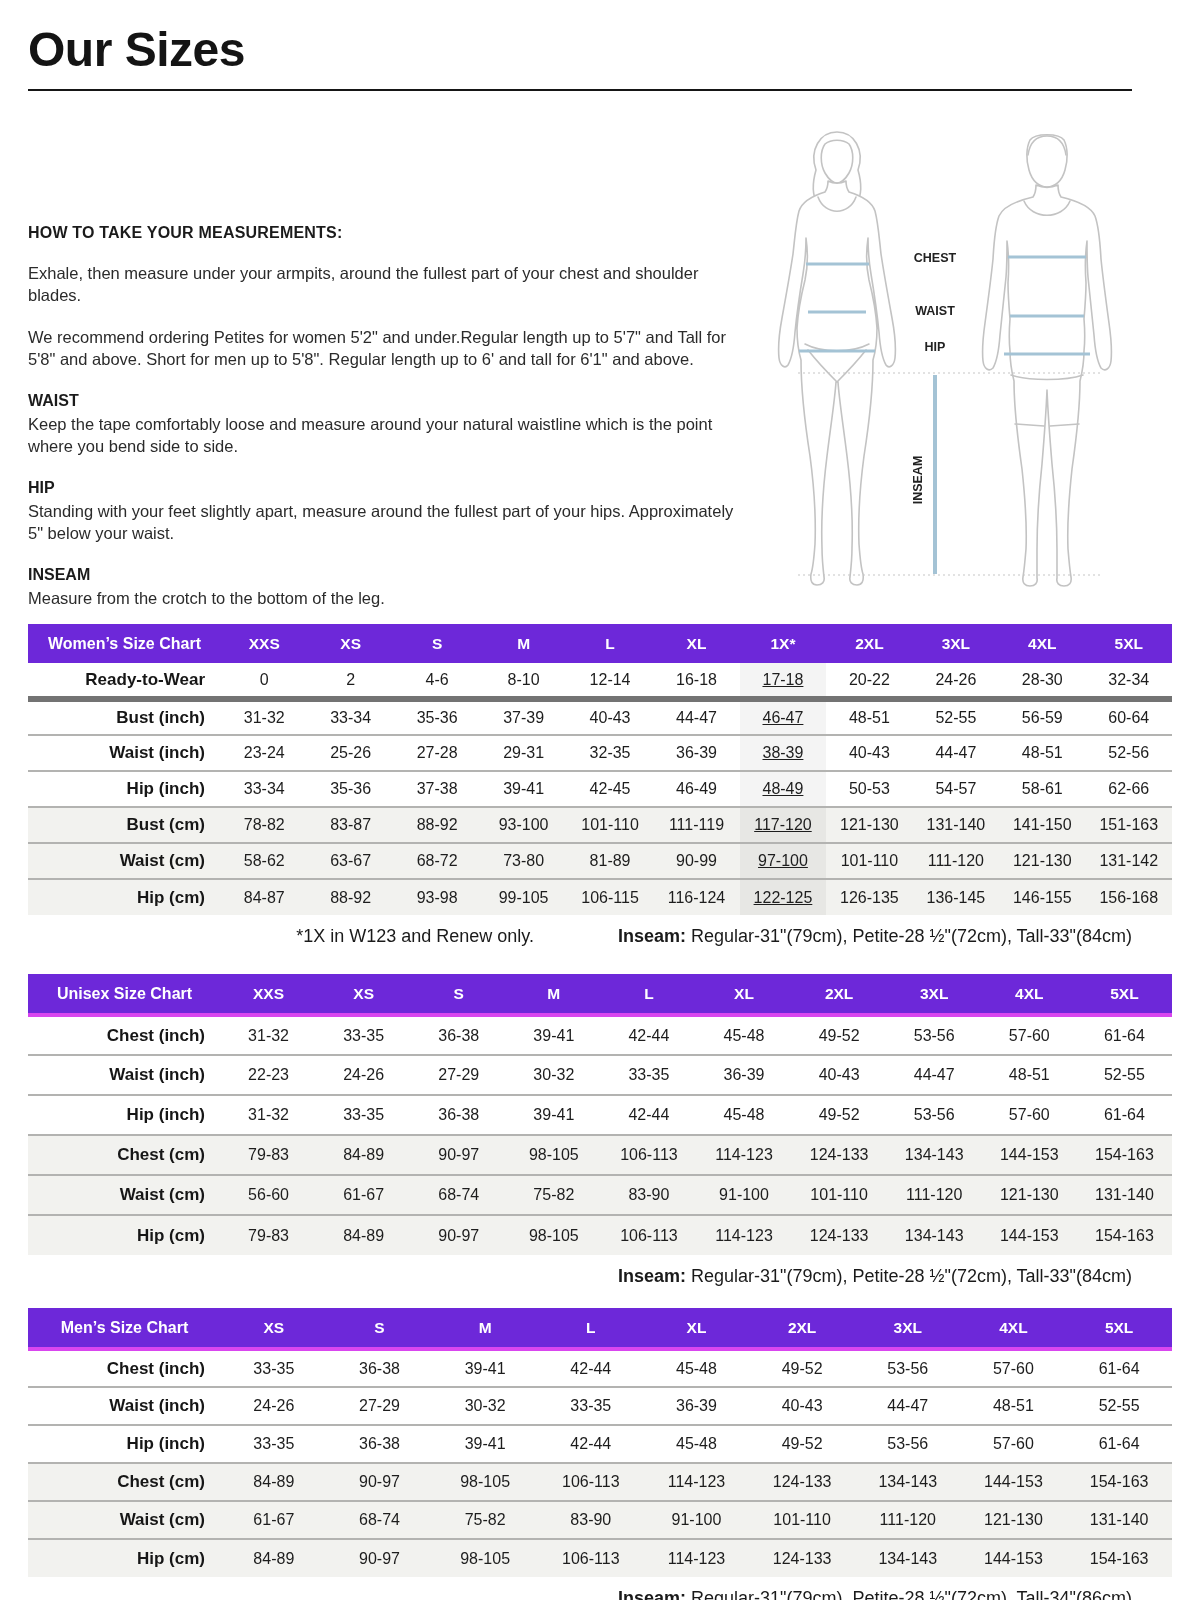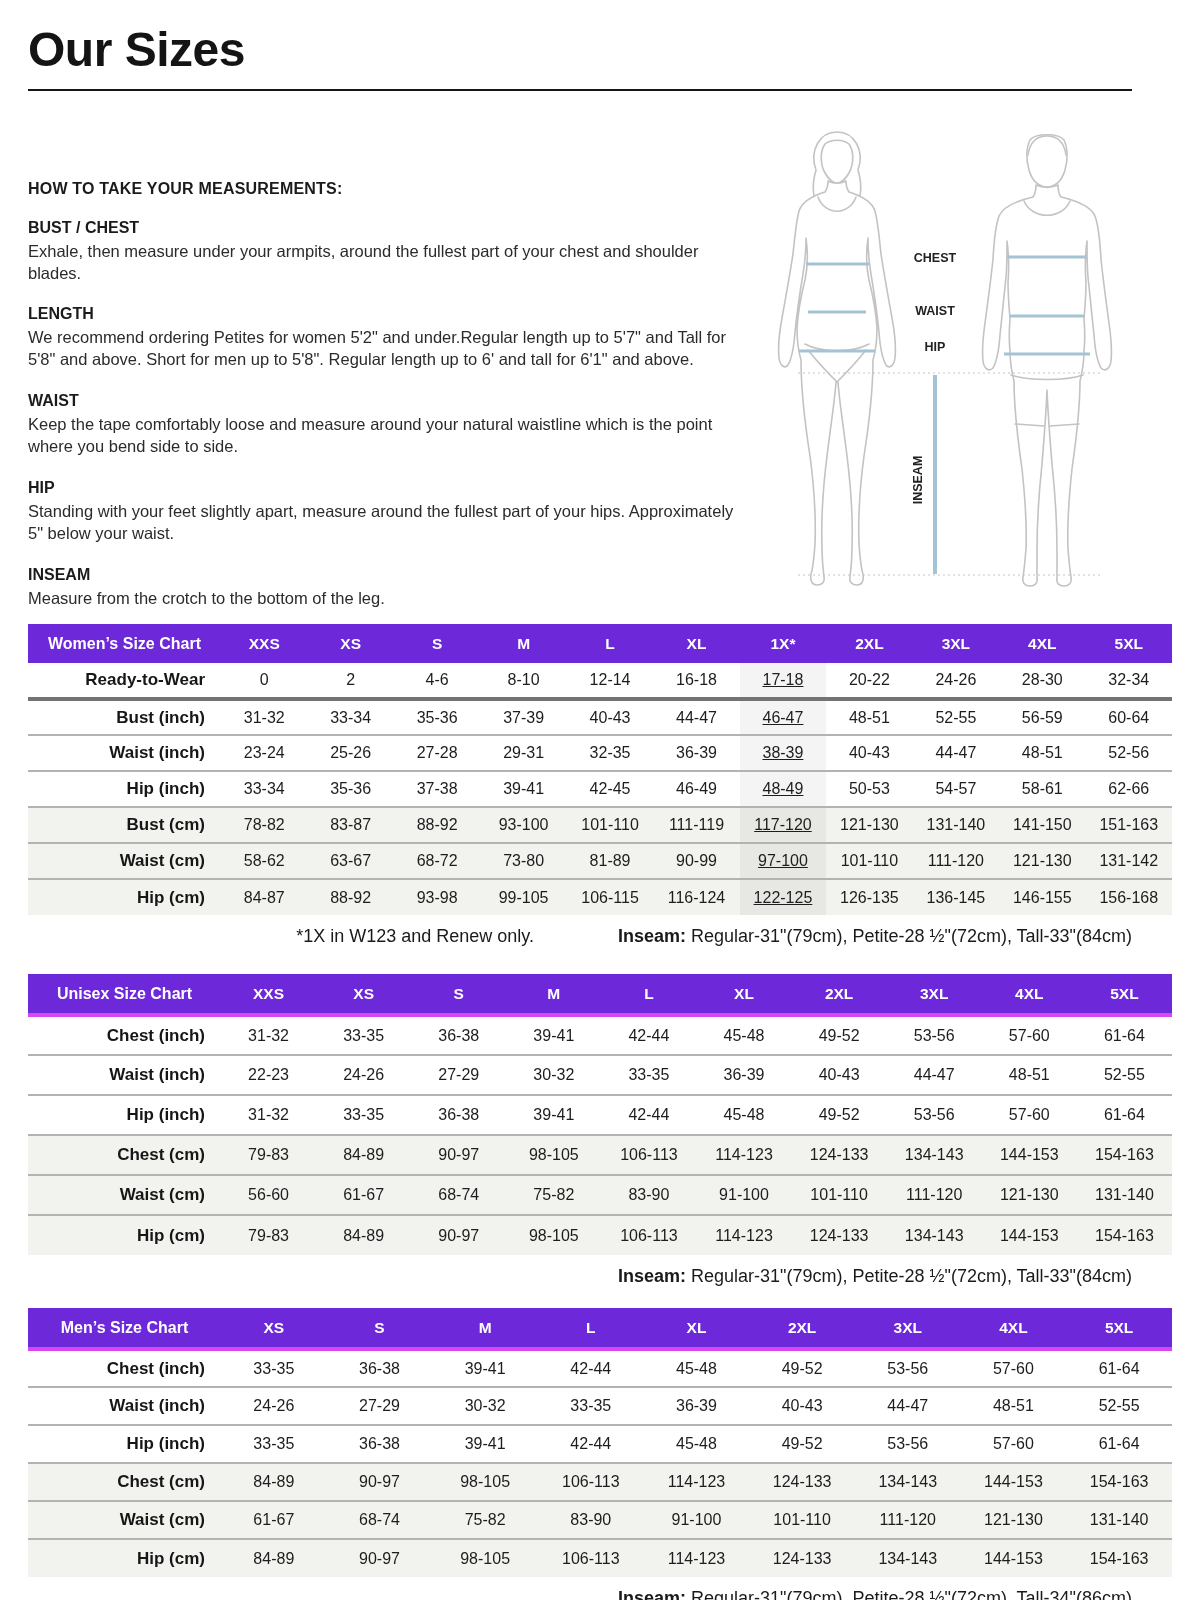--- a/index.html
+++ b/index.html
@@ -17,21 +17,21 @@
   .sec-text{font-size:16.5px;line-height:1.33;color:#2b2b2b;margin-top:4px;max-width:725px;}
   .diagram-col{margin-left:auto;margin-top:-8px;}
 
   .tables{margin-top:14px;}
   table.size{border-collapse:collapse;table-layout:fixed;width:1144px;margin:0 28px;}
   table.size thead th{background:#6d28d9;color:#fff;font-weight:bold;font-size:15.5px;height:37px;text-align:center;}
   table.size thead th.lbl{font-size:16px;}
   .t-unisex thead tr, .t-men thead tr{border-bottom:4px solid #d946ef;}
   table.size tbody tr{border-bottom:2px solid #b3b3b1;background:#fff;}
   table.size tbody tr.shaded{background:#f2f2ef;}
-  table.size tbody tr.divider{border-bottom:4px solid #737373;}
+  table.size tbody tr.divider{border-bottom:6px solid #737373;}
   table.size tbody tr:last-child{border-bottom:none;}
   table.size tbody th{text-align:right;padding-right:16px;font-size:17px;font-weight:bold;color:#161616;}
   table.size tbody td{text-align:center;font-size:16px;color:#1d1d1d;}
   table.size td.hi{background:rgba(60,60,55,0.055);text-decoration:underline;}
   .t-women tbody tr{height:36px;}
   .t-unisex tbody tr{height:40px;}
   .t-unisex thead th{height:39px;}
   .t-men tbody tr{height:38px;}
   .footnote{display:flex;justify-content:flex-end;gap:84px;margin:11px 28px 0;font-size:18px;color:#1a1a1a;}
   .footnote b{font-weight:bold;}
@@ -43,25 +43,23 @@
 <div class="page">
 
   <h1 class="title">Our Sizes</h1>
   <hr class="rule">
 
   <div class="content">
     <div class="text-col">
       <div class="how-heading">HOW TO TAKE YOUR MEASUREMENTS:</div>
 
       <div class="section">
-        <div class="sec-label">BUST / CHEST</div>
         <div class="sec-text">Exhale, then measure under your armpits, around the fullest part of your chest and shoulder blades.</div>
       </div>
       <div class="section">
-        <div class="sec-label">LENGTH</div>
         <div class="sec-text">We recommend ordering Petites for women 5'2" and under.Regular length up to 5'7" and Tall for 5'8" and above. Short for men up to 5'8". Regular length up to 6' and tall for 6'1" and above.</div>
       </div>
       <div class="section">
         <div class="sec-label">WAIST</div>
         <div class="sec-text">Keep the tape comfortably loose and measure around your natural waistline which is the point where you bend side to side.</div>
       </div>
       <div class="section">
         <div class="sec-label">HIP</div>
         <div class="sec-text">Standing with your feet slightly apart, measure around the fullest part of your hips. Approximately 5" below your waist.</div>
       </div>

